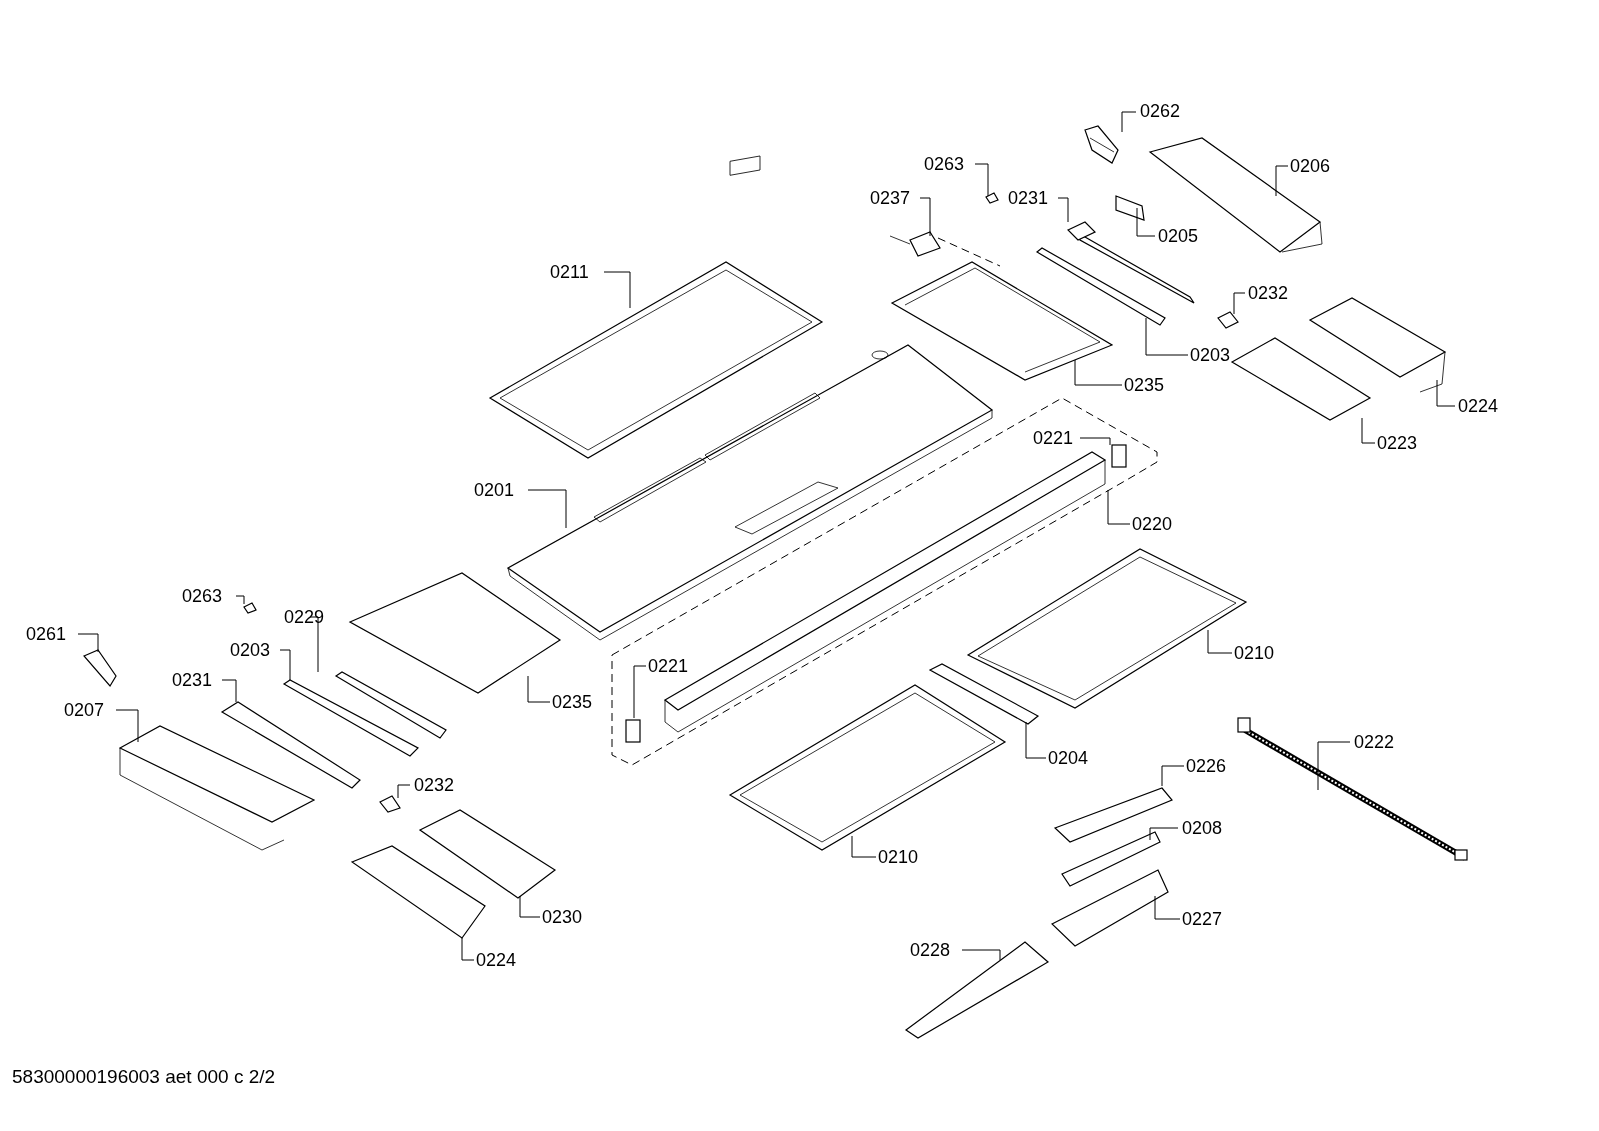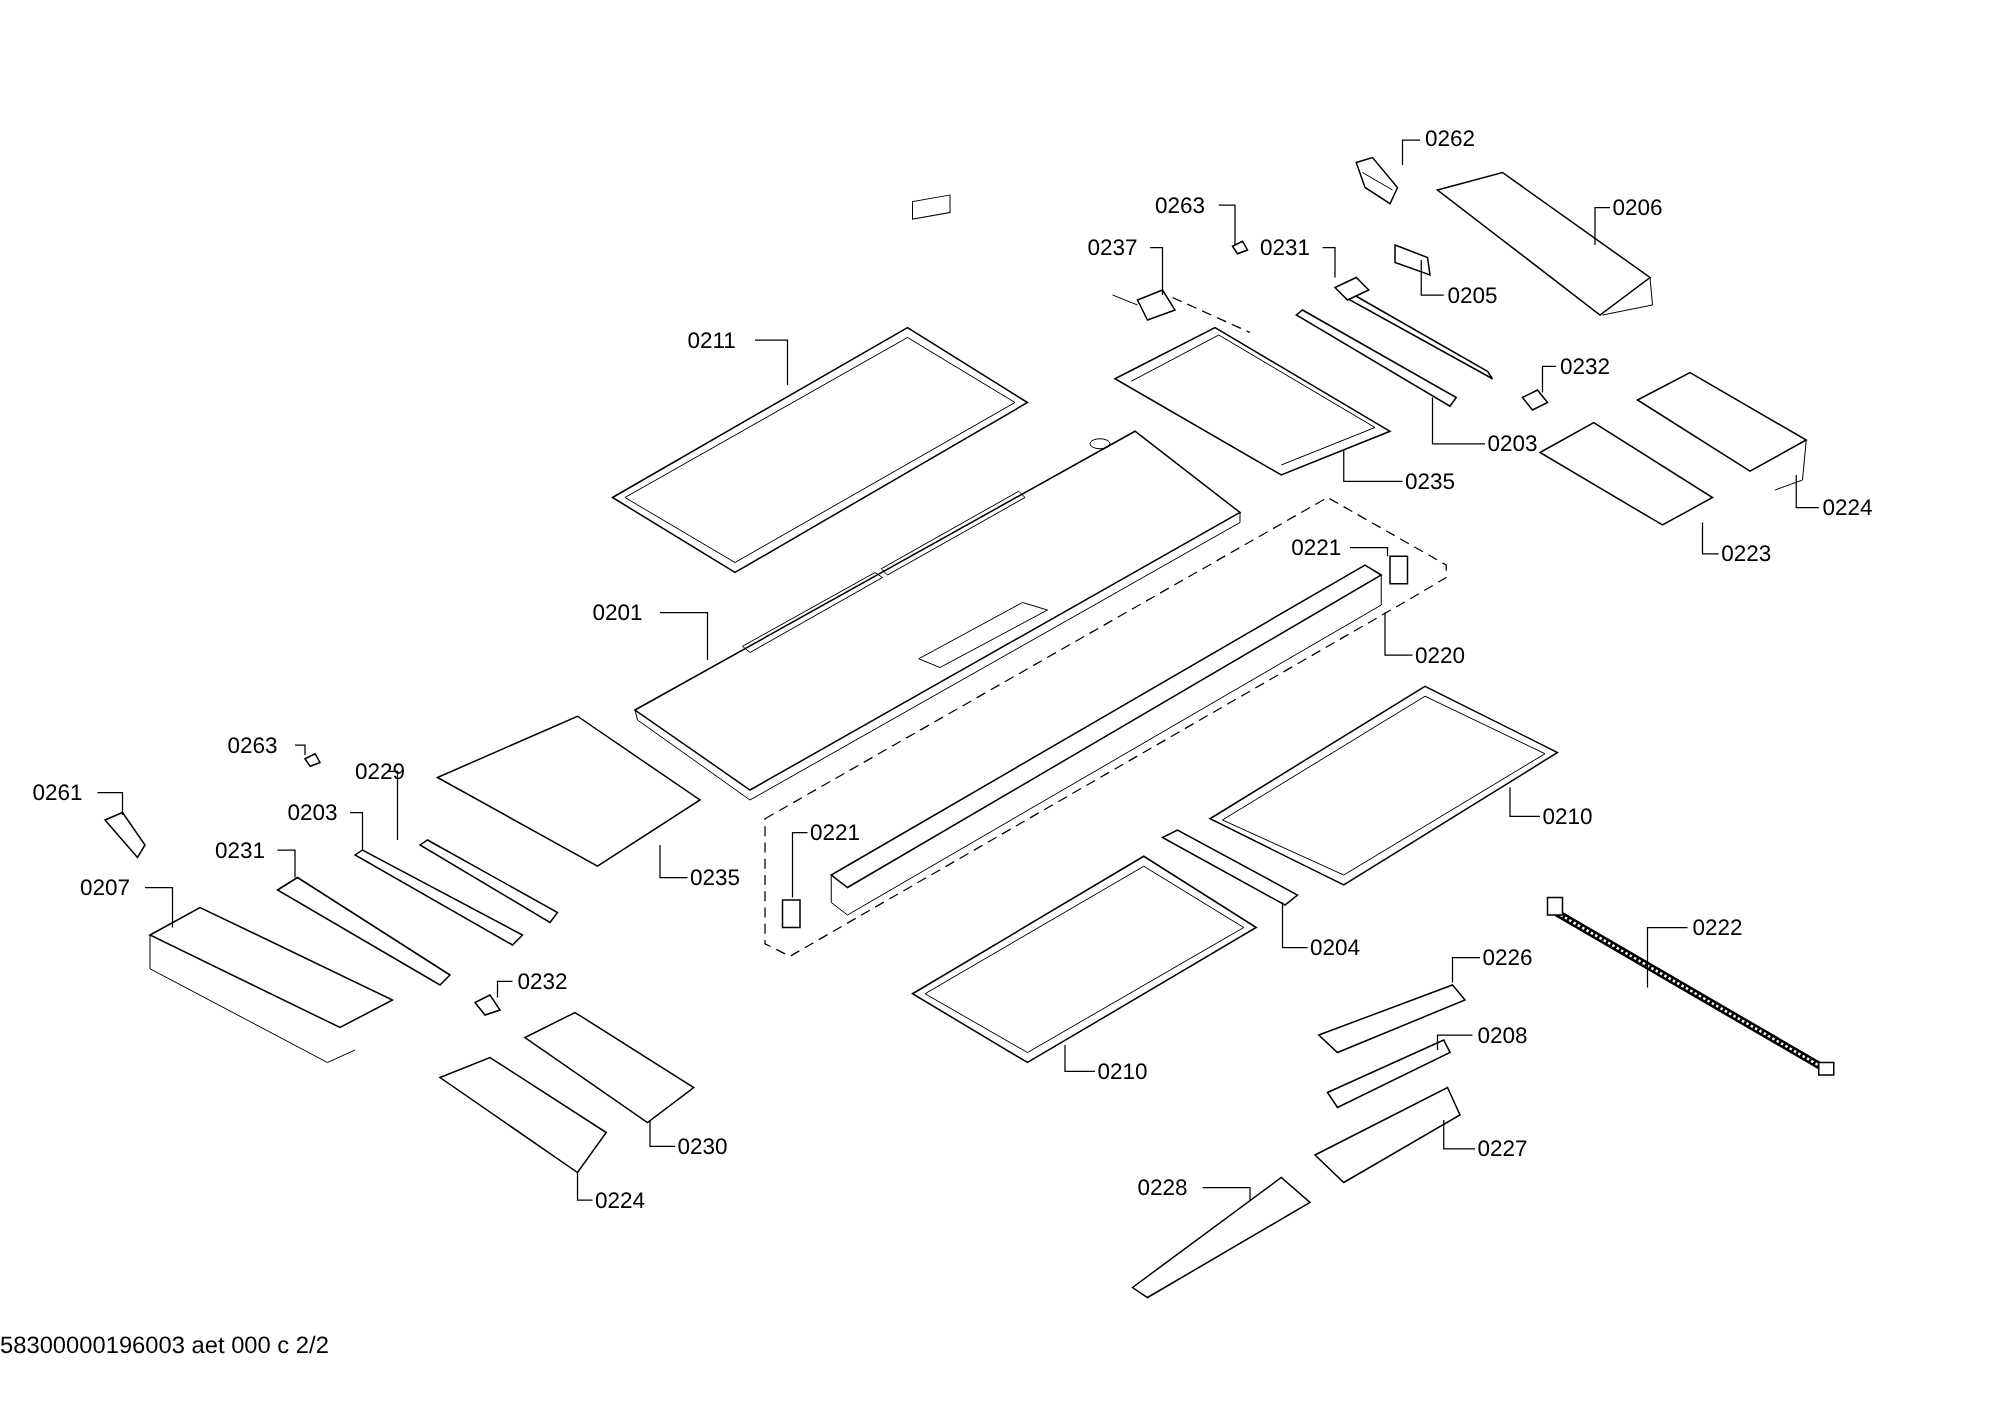--- a/index.html
+++ b/index.html
@@ -3,21 +3,21 @@
 <meta charset="utf-8">
 <style>
   html,body{margin:0;padding:0;background:#fff;}
   body{width:1599px;height:1131px;position:relative;overflow:hidden;font-family:"Liberation Sans",sans-serif;}
   svg{position:absolute;left:0;top:0;}
   .part{fill:#fff;stroke:#000;stroke-width:1.2;}
   .detail{fill:none;stroke:#000;stroke-width:0.8;}
   .leader{fill:none;stroke:#000;stroke-width:1;}
   .dash{fill:none;stroke:#000;stroke-width:1;stroke-dasharray:8 5;}
   .lbl{font-family:"Liberation Sans",sans-serif;font-size:18px;fill:#000;}
-  .footer{position:absolute;left:0;top:1066px;font-size:19px;color:#000;}
+  .footer{position:absolute;left:12px;top:1066px;font-size:19px;color:#000;}
 </style>
 </head>
 <body>
 
 <svg width="1599" height="1131" viewBox="0 0 1599 1131">
 
   <g>
     <polygon class="part" points="490,398 726,262 822,322 588,458"></polygon>
     <polygon class="detail" points="500,398 726,270 812,322 588,450"></polygon>
     <rect class="detail" x="730" y="290" width="30" height="14" transform="skewY(-10)"></rect>

